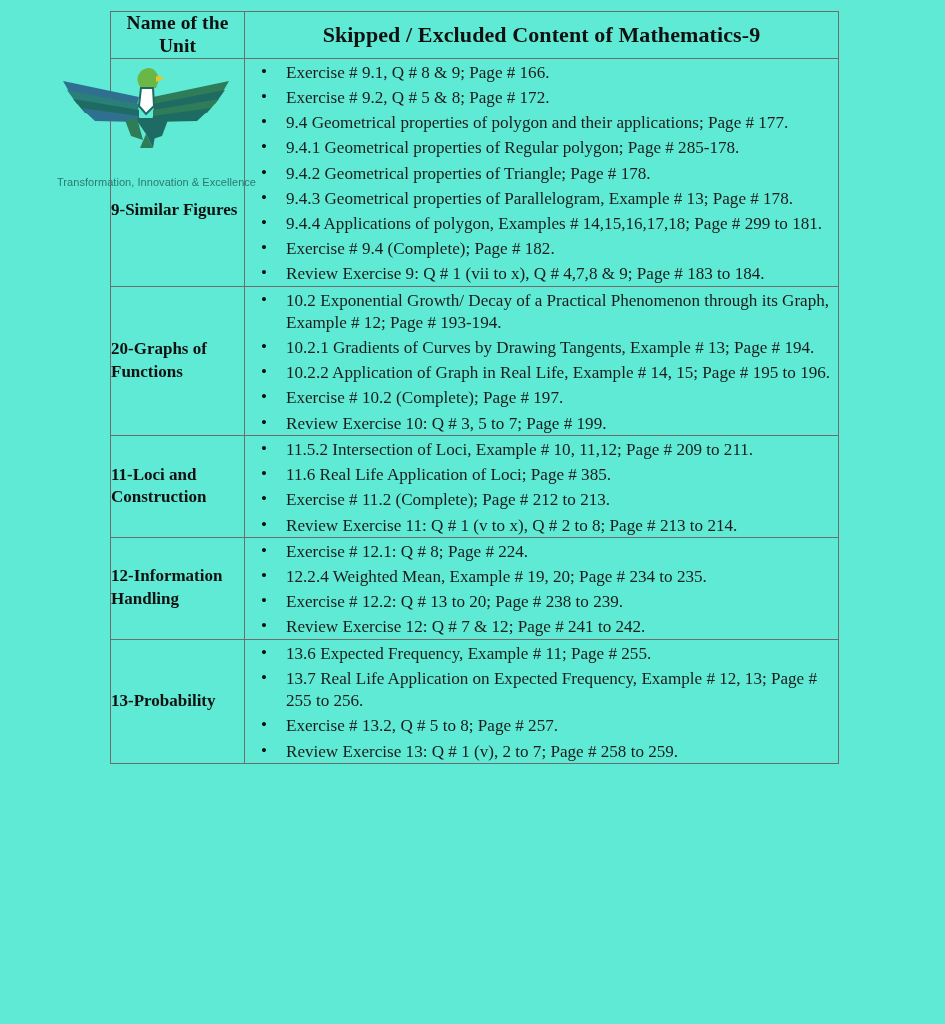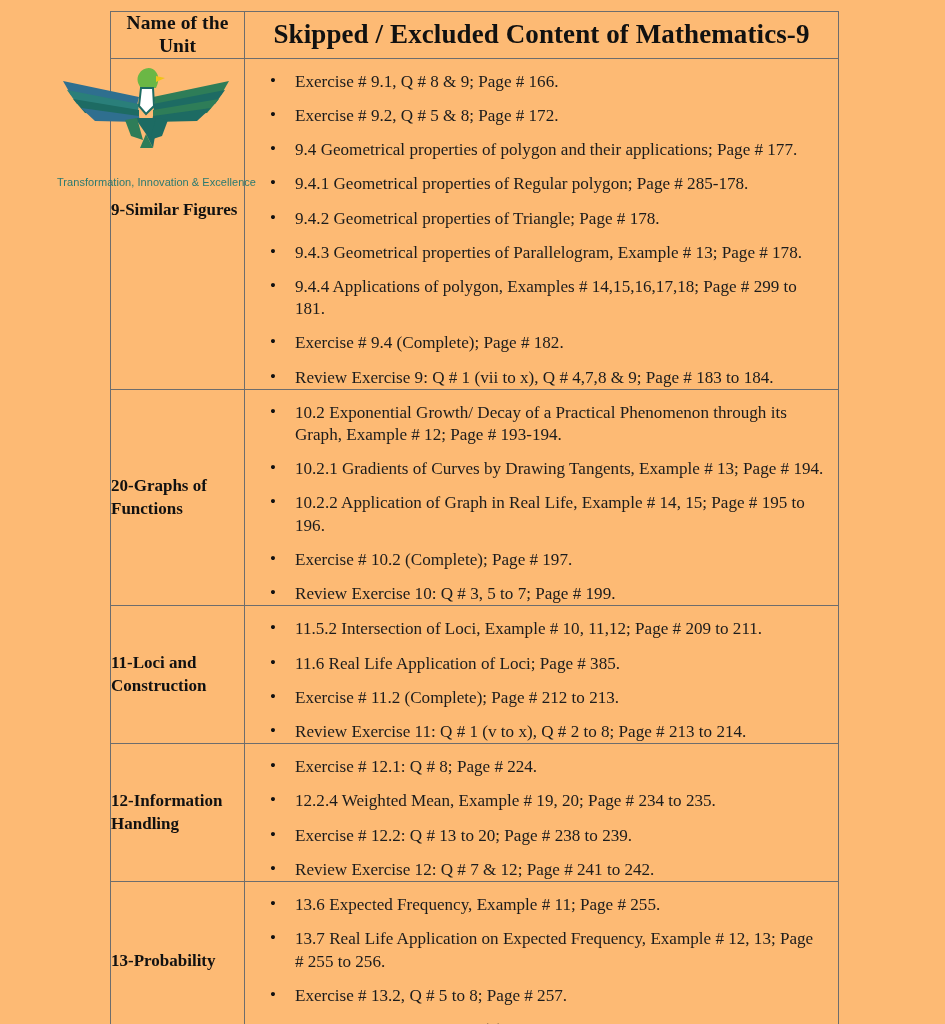--- a/index.html
+++ b/index.html
@@ -15,21 +15,21 @@
     font-family: "Liberation Serif", "DejaVu Serif", serif;
     color: #1a1a1a;
     position: relative;
   }
 
   #sheet {
     position: absolute;
     left: 0; top: 0;
     width: 945px;
     height: 1024px;
-    background: #fdba74;
+    background: #5eead4;
   }
 
   
   .doc-table {
     position: absolute;
     left: 110px;
     top: 11px;
     width: 728px;
     border-collapse: collapse;
     table-layout: fixed;
@@ -47,21 +47,21 @@
   
   .hdr-unit, .hdr-body {
     text-align: center;
     font-weight: bold;
     font-size: 19.5px;
     line-height: 1.17;
     letter-spacing: .1px;
     padding: 9px 4px 10px 4px;
     color: #111;
   }
-  .hdr-body { font-size: 27px; }
+  .hdr-body { font-size: 22px; }
 
   
   .unit-cell {
     font-weight: bold;
     font-size: 17px;
     line-height: 1.34;
     padding: 4px 6px 4px 9px;
     color: #111;
     vertical-align: middle;
     margin-left: 24px;
@@ -84,21 +84,21 @@
     list-style: none;
     margin: 0;
     padding: 0;
   }
   ul.items li {
     position: relative;
     padding-left: 38px;
     font-size: 17.1px;
     line-height: 1.30;
     color: #1c1c1c;
-    margin: 12px;
+    margin: 3px;
   }
   ul.items li::before {
     content: "\2022";
     position: absolute;
     left: 13px;
     top: -1px;
     font-size: 17px;
     line-height: inherit;
     color: #111;
   }

